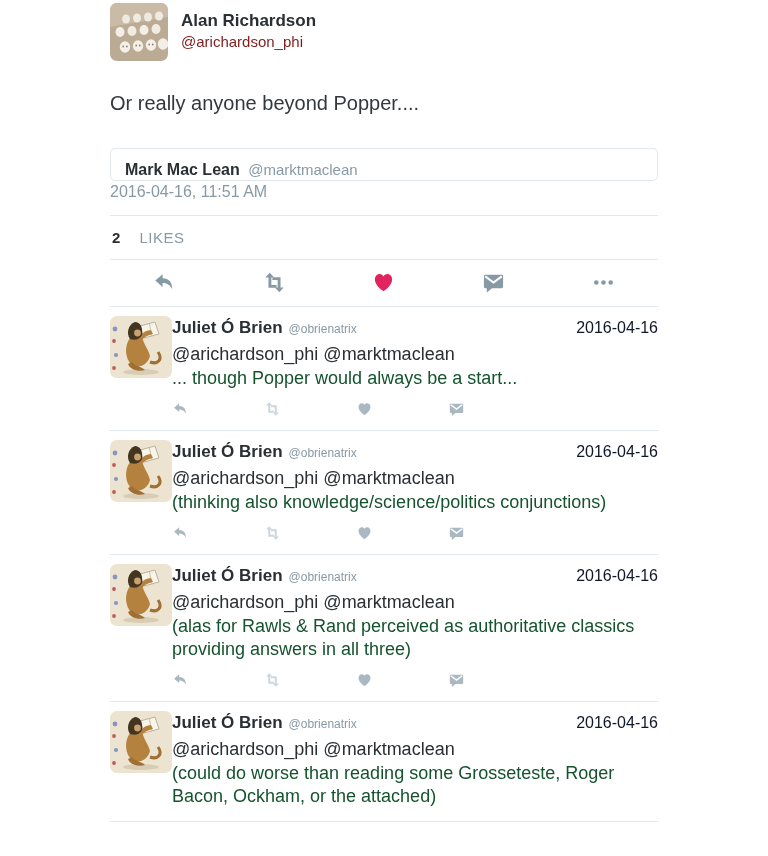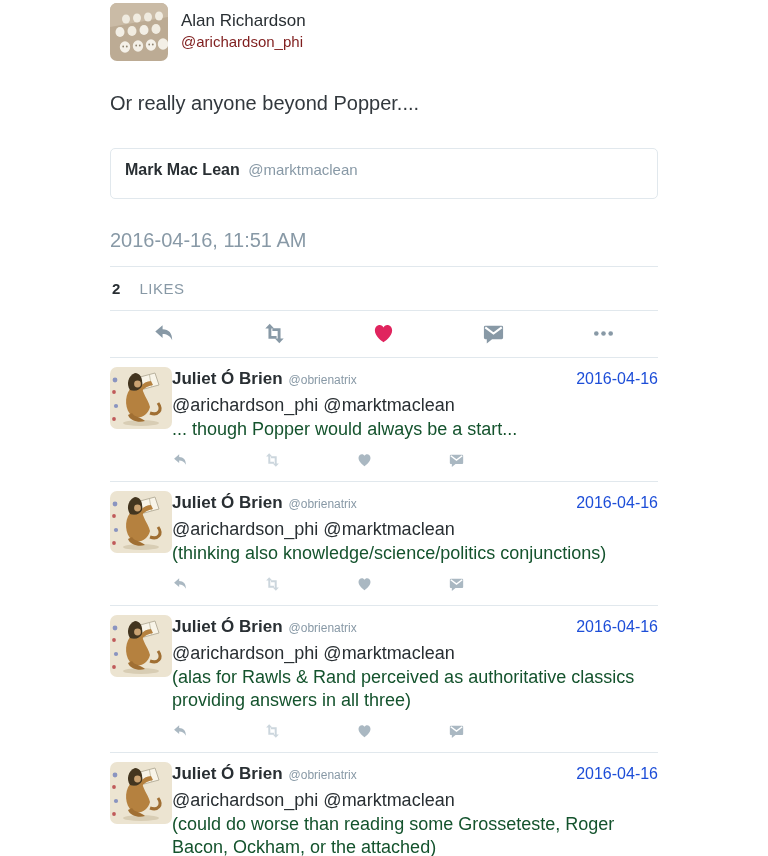--- a/index.html
+++ b/index.html
@@ -8,54 +8,54 @@
     font-family:"Liberation Sans","DejaVu Sans",sans-serif;
     color:#292f33;
   }
   .column{position:absolute;left:110px;top:0;width:548px;}
   .divider{border-top:1px solid #e1e8ed;}
 
   
   .tweet-header{display:flex;gap:13px;padding-top:3px;align-items:flex-start;}
   .avatar-main{width:58px;height:58px;border-radius:7px;overflow:hidden;flex:none;display:block;}
   .names{padding-top:8px;}
-  .name{font-weight:normal;font-size:17px;color:#292f33;line-height:20px;}
+  .name{font-weight:bold;font-size:17px;color:#292f33;line-height:20px;}
   .handle{font-size:15px;color:#7f1d1d;line-height:20px;margin-top:1px;}
 
   .tweet-text{margin-top:27px;font-size:20px;line-height:30px;color:#32383d;}
 
   
-  .quote-card{margin-top:30px;border:1px solid #e1e8ed;border-radius:5px;padding:11px 14px 18px;cursor:pointer;}
+  .quote-card{margin-top:30px;border:1px solid #e1e8ed;border-radius:5px;padding:11px 14px 0;cursor:pointer;}
   .q-head{font-size:16px;line-height:20px;}
   .q-name{font-weight:bold;color:#292f33;}
   .q-handle{color:#8899a6;font-weight:normal;font-size:15px;margin-left:4px;}
   .q-text{margin-top:7px;font-size:18px;line-height:27px;color:#292f33;}
   .q-link{word-break:break-all;margin-left:7px;}
 
-  .timestamp{margin-top:30px;font-size:20px;color:#8899a6;}
+  .timestamp{margin-top:2px;font-size:16px;color:#8899a6;}
   .div1{margin-top:14px;}
 
   .likes-row{padding:13px 2px;font-size:15px;}
   .likes-count{font-weight:bold;color:#292f33;}
   .likes-label{color:#8899a6;letter-spacing:.5px;margin-left:15px;}
 
   .action-bar{display:flex;padding:11px 0 12px;align-items:center;}
   .action{flex:1;display:flex;justify-content:center;cursor:pointer;}
   .icon{display:block;}
   .abar-icon{width:25px;height:23px;fill:#8899a6;}
   .abar-icon.like{fill:#e0245e;}
 
   
   .reply{display:flex;padding:9px 0 13px;border-bottom:1px solid #e1e8ed;}
   .avatar-reply{width:62px;height:62px;border-radius:7px;overflow:hidden;flex:none;display:block;}
   .reply-body{flex:1;min-width:0;padding-top:2px;}
   .reply-head{display:flex;align-items:baseline;}
   .r-name{font-weight:bold;font-size:17px;color:#292f33;cursor:pointer;}
   .r-handle{font-size:12px;color:#8899a6;margin-left:6px;cursor:pointer;}
-  .r-date{margin-left:auto;font-size:16px;color:#1d4ed8;cursor:pointer;text-align:right;}
+  .r-date{margin-left:auto;font-size:16px;color:#0f172a;cursor:pointer;text-align:right;}
   .r-mentions{margin-top:5px;font-size:18px;line-height:23px;color:#292f33;}
   .r-text{font-size:18px;line-height:23px;color:#14532d;margin-top:1px;}
   .reply-actions{display:flex;justify-content:space-between;width:293px;margin-top:11px;}
   .ract-icon{width:17px;height:16px;fill:#aab8c2;cursor:pointer;}
   .ract-icon.rt{fill:#ccd6dd;}
 </style>
 </head>
 <body>
 
 <svg width="0" height="0" style="position:absolute" aria-hidden="true">

